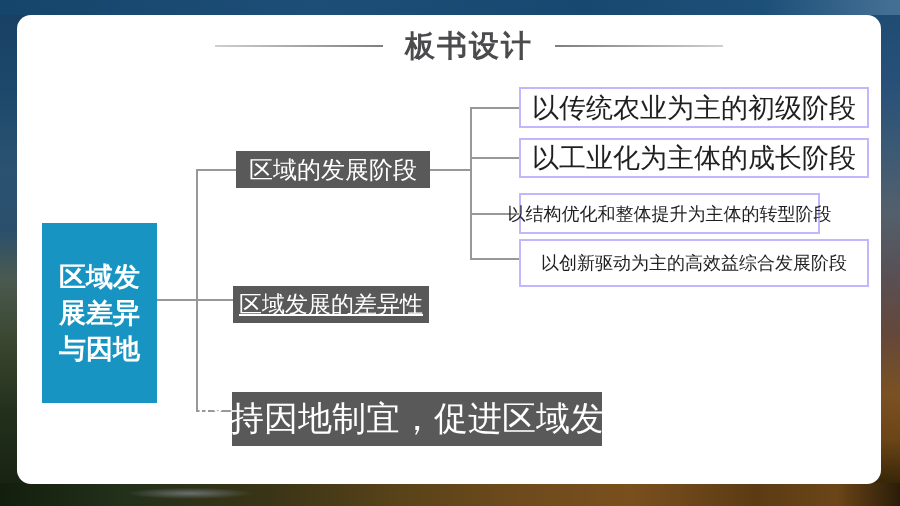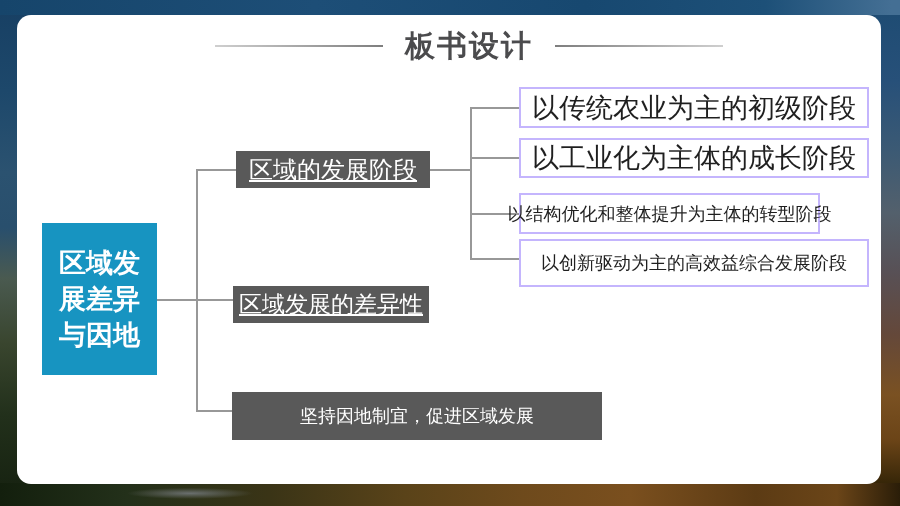--- a/index.html
+++ b/index.html
@@ -25,27 +25,27 @@
   
   .title-row{position:absolute;left:17px;top:29px;width:864px;height:34px;
     display:flex;align-items:center;justify-content:center;gap:22px;margin-left:20px;}
   .title-line{width:168px;height:2px;}
   .title-line.left{background:linear-gradient(90deg,#cfcfcf 0%,#7e7e7e 100%);}
   .title-line.right{background:linear-gradient(90deg,#7e7e7e 0%,#cfcfcf 100%);}
   .title-text{font-size:30px;font-weight:bold;color:#4b4b4d;letter-spacing:2px;line-height:34px;}
   
   .node{position:absolute;display:flex;align-items:center;justify-content:center;
     box-sizing:border-box;white-space:nowrap;}
-  .root-node{left:42px;top:223px;width:115px;height:152px;background:#1794c1;
+  .root-node{left:42px;top:223px;width:115px;height:180px;background:#1794c1;
     flex-direction:column;justify-content:center;}
   .root-node .rline{color:#ffffff;font-weight:bold;font-size:27px;line-height:36px;text-align:center;}
   .branch{background:#595959;color:#ffffff;}
-  .branch-1{left:236px;top:151px;width:194px;height:37px;font-size:24px;text-decoration:underline;}
+  .branch-1{left:236px;top:151px;width:194px;height:37px;font-size:24px;}
   .branch-2{left:233px;top:286px;width:196px;height:37px;font-size:23px;text-decoration:underline;}
-  .branch-3{left:232px;top:392px;width:370px;height:48px;font-size:18px;}
+  .branch-3{left:232px;top:392px;width:370px;height:54px;font-size:34px;}
   .leaf{background:#ffffff;border:2px solid #c4b5fd;color:#1f1f1f;}
   .leaf-1{left:519px;top:87px;width:350px;height:41px;font-size:27px;}
   .leaf-2{left:519px;top:138px;width:350px;height:40px;font-size:27px;}
   .leaf-3{left:519px;top:193px;width:301px;height:41px;font-size:18px;}
   .leaf-4{left:519px;top:239px;width:350px;height:48px;font-size:18px;}
   
   .h-line{position:absolute;height:1.6px;background:#989898;}
   .v-line{position:absolute;width:1.6px;background:#989898;}
 </style>
 </head>

